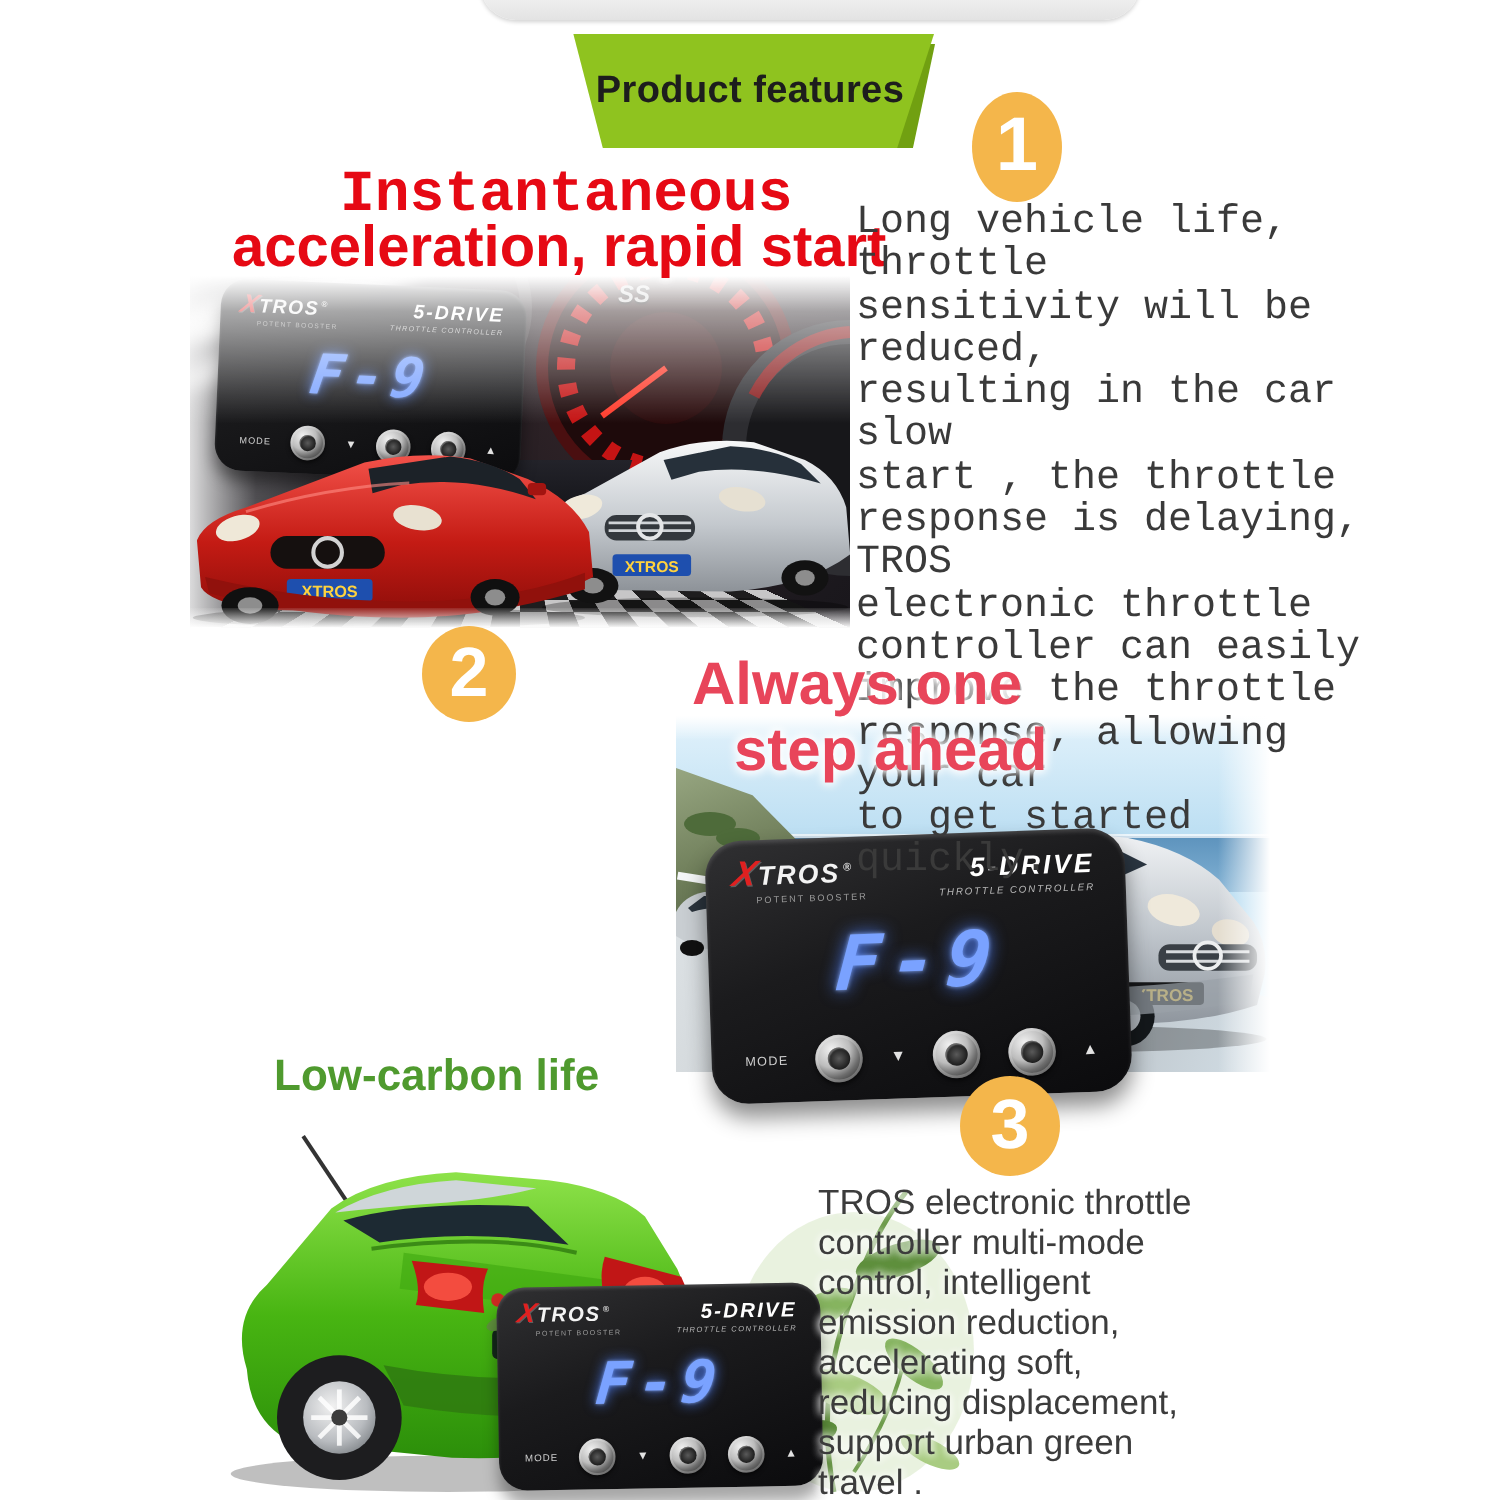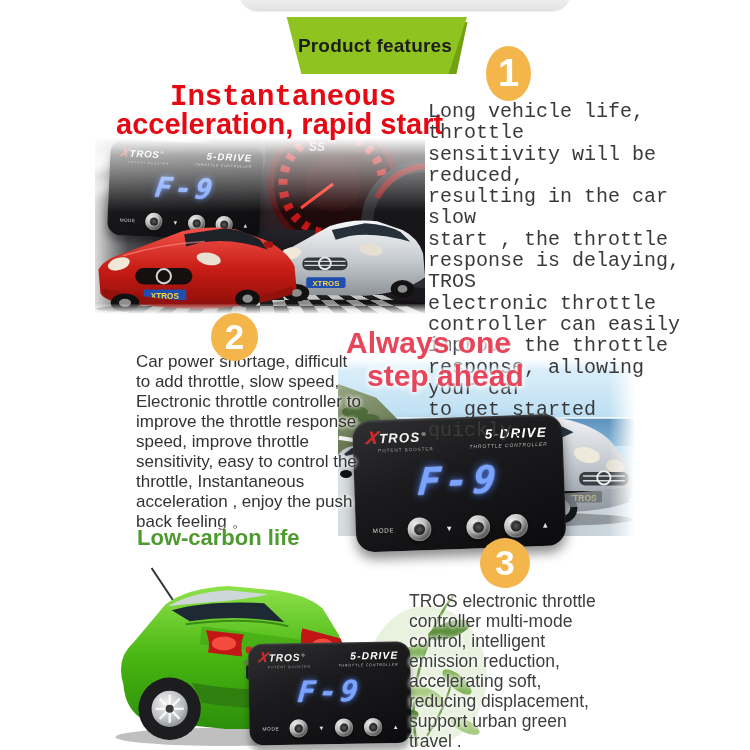--- a/index.html
+++ b/index.html
@@ -255,29 +255,20 @@
     </svg>
 
     <div class="s1-fadeTop" style="z-index:6;"></div>
     <div class="s1-fadeLeft"></div>
     <div class="s1-floor" style="z-index:7;"></div>
   </div>
 
   <div class="num num2">2</div>
   <div class="title t2 t2l1">Always one</div>
   <div class="title t2 t2l2">step ahead</div>
-  <div class="para p2">Car power shortage, difficult
-to add throttle, slow speed,
-Electronic throttle controller to
-improve the throttle response
-speed, improve throttle
-sensitivity, easy to control the
-throttle, Instantaneous
-acceleration , enjoy the push
-back feeling 。</div>
 
   <div class="scene scene2">
     <div class="sky"></div>
     <div class="sea"></div>
     <div class="horizon"></div>
     <div class="coast">
       <div class="bush b1"></div>
       <div class="bush b2"></div>
     </div>
     <div class="road"></div>

